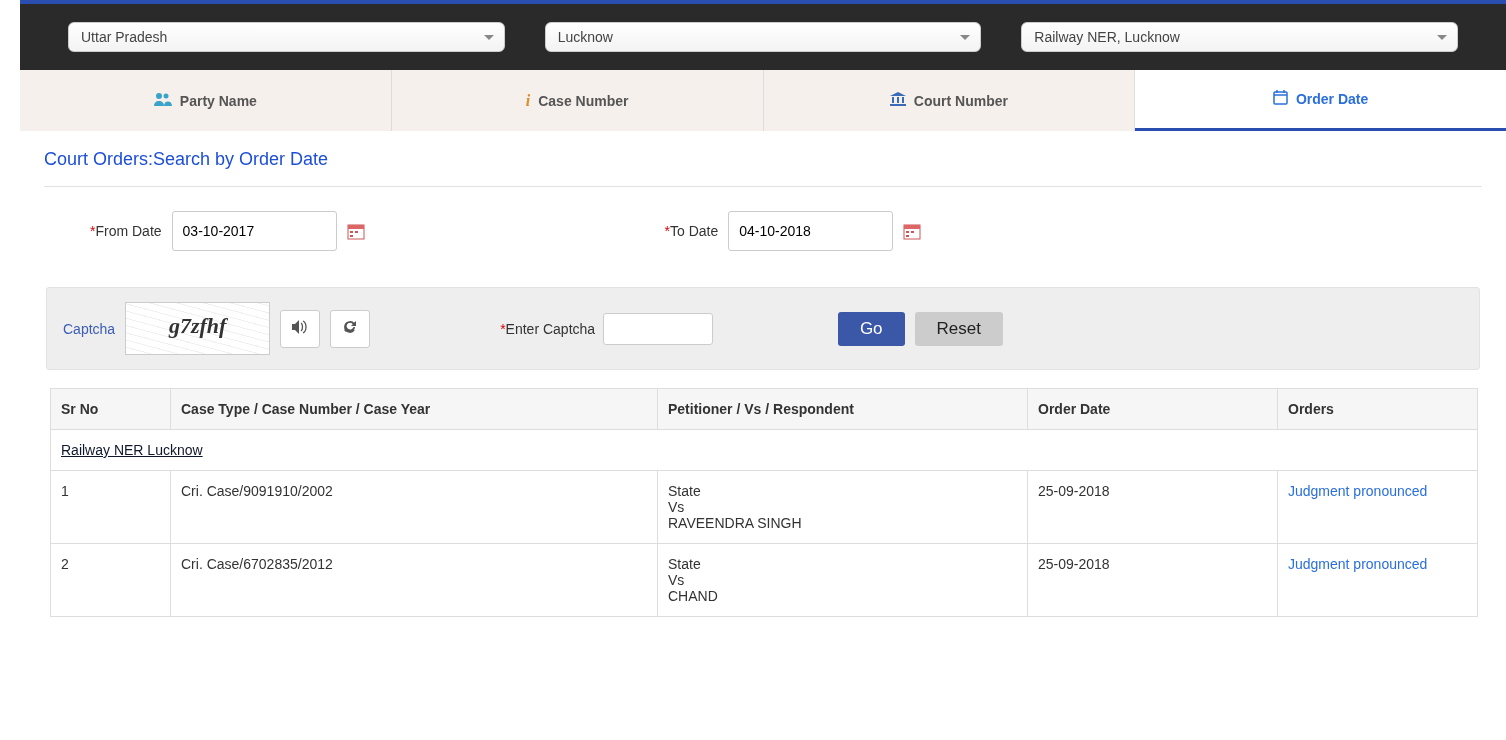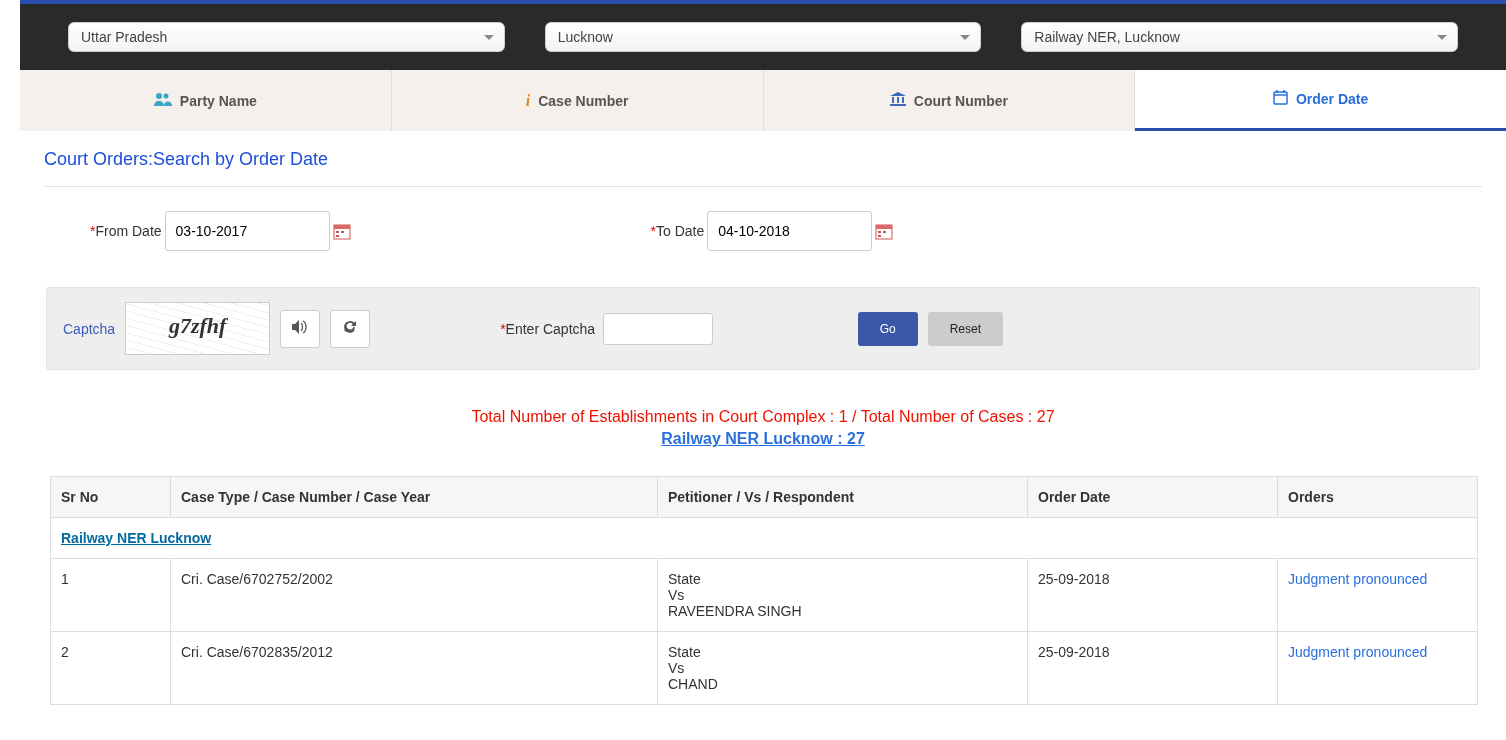--- a/index.html
+++ b/index.html
@@ -17,51 +17,51 @@
   .tabs { display: flex; background: #f5f0ec; }
   .tab { flex: 1; text-align: center; padding: 20px 10px; border-right: 1px solid #ddd; color: #555; font-weight: bold; cursor: pointer; display: flex; align-items: center; justify-content: center; gap: 8px; }
   .tab:last-child { border-right: none; }
   .tab.active { background: #fff; color: #2a6fdb; border-bottom: 3px solid #2a4db0; }
 
   .content { padding: 18px 24px 0 24px; }
   .section-title { color: #1d4ed8; font-size: 18px; font-weight: normal; padding-bottom: 16px; border-bottom: 1px solid #e2e2e2; }
 
   
   .date-row { display: flex; gap: 60px; padding: 24px 10px 20px 46px; }
-  .date-grp { display: inline-flex; align-items: center; gap: 3px; }
+  .date-grp { display: inline-flex; align-items: center; gap: 10px; }
   .req { color: #d00; }
   .lbl { color: #333; }
   .txt { border: 1px solid #ccc; border-radius: 3px; height: 40px; padding: 0 10px; width: 165px; font-size: 14px; }
   .cal-icon { width: 18px; height: 18px; display: inline-block; }
   .cal-icon svg { width: 18px; height: 18px; }
 
   
   .captcha-row { background: #eee; border: 1px solid #e2e2e2; border-radius: 3px; margin: 16px 2px; padding: 14px 16px; display: flex; align-items: center; gap: 10px; }
   .cap-label { color: #3a5db6; }
   .cap-img { width: 145px; height: 53px; border: 1px solid #ccc; background: #fff; font-family: 'Comic Sans MS', cursive; font-style: italic; font-weight: bold; font-size: 22px; text-align: center; line-height: 46px; position: relative; overflow: hidden; }
   .cap-img::after { content:""; position:absolute; inset:0; background: radial-gradient(circle, #0000 1px, #0000 1px), repeating-linear-gradient(15deg, transparent 0 6px, rgba(0,0,0,0.06) 6px 7px); }
   .icon-btn { width: 40px; height: 38px; border: 1px solid #ccc; border-radius: 3px; background: #fff; cursor: pointer; display: flex; align-items: center; justify-content: center; color: #555; }
   .spacer { flex: 0 0 110px; }
   .enter-grp { display: inline-flex; align-items: center; gap: 8px; }
   .cap-in { border: 1px solid #ccc; border-radius: 3px; height: 32px; width: 110px; padding: 0 8px; }
   .btns { margin-left: auto; display: flex; gap: 10px; padding-right: 460px; }
-  .btn { border: none; border-radius: 3px; height: 34px; padding: 0 22px; font-size: 12px; cursor: pointer; }
+  .btn { border: none; border-radius: 3px; height: 34px; padding: 0 22px; font-size: 17px; cursor: pointer; }
   .btn-primary { background: #3b57a8; color: #fff; }
   .btn-secondary { background: #ccc; color: #222; }
 
   
   .summary { text-align: center; padding: 22px 0 10px 0; }
   .sum-red { color: #e10; font-size: 16px; margin-bottom: 4px; }
   .sum-link { color: #2a6fdb; font-weight: bold; text-decoration: underline; font-size: 16px; }
 
   
   table { border-collapse: collapse; width: calc(100% - 10px); margin: 18px 0 0 6px; }
   th, td { border: 1px solid #ddd; padding: 12px 10px; text-align: left; vertical-align: top; }
   th { background: #f6f6f6; font-weight: bold; color: #333; }
-  .grp-row a { color: #0369a1; font-weight: bold; text-decoration: underline; }
+  .grp-row a { color: #0f172a; font-weight: normal; text-decoration: underline; }
   .order-link { color: #2a6fdb; cursor: pointer; }
   tbody tr { background: #fff; }
   .pre { white-space: pre-line; }
 </style>
 </head>
 <body>
 
 <div class="page">
 
   <div class="filter-bar">
@@ -157,26 +157,20 @@
       <div class="enter-grp">
         <span><span class="req">*</span><span>Enter Captcha</span></span>
         <input class="cap-in" value="" style="">
       </div>
       <div class="btns">
         <button class="btn btn-primary">Go</button>
         <button class="btn btn-secondary">Reset</button>
       </div>
     </div>
 
-    <div class="summary">
-      <div class="sum-red">
-        <span>Total Number of Establishments in Court Complex : </span><span>1</span><span>  /</span><span> Total Number of Cases : </span><span>27</span>
-      </div>
-      <a href="#" class="sum-link">Railway NER Lucknow : 27</a>
-    </div>
 
     <table>
       <colgroup>
           <col style="width:120px">
           <col>
           <col style="width:370px">
           <col style="width:250px">
           <col style="width:200px">
         </colgroup>
       <thead>
@@ -187,21 +181,21 @@
           <th>Order Date</th>
           <th>Orders</th>
         </tr>
       </thead>
       <tbody id="tbody">
         <tr class="grp-row">
             <td colspan="5"><a href="#">Railway NER Lucknow</a></td>
           </tr>
       <tr>
             <td>1</td>
-            <td>Cri. Case/6702752/2002</td>
+            <td>Cri. Case/9091910/2002</td>
             <td class="pre">State
 Vs
 RAVEENDRA SINGH</td>
             <td>25-09-2018</td>
             <td><span class="order-link">Judgment pronounced</span></td>
           </tr>
           <tr>
             <td>2</td>
             <td>Cri. Case/6702835/2012</td>
             <td class="pre">State

